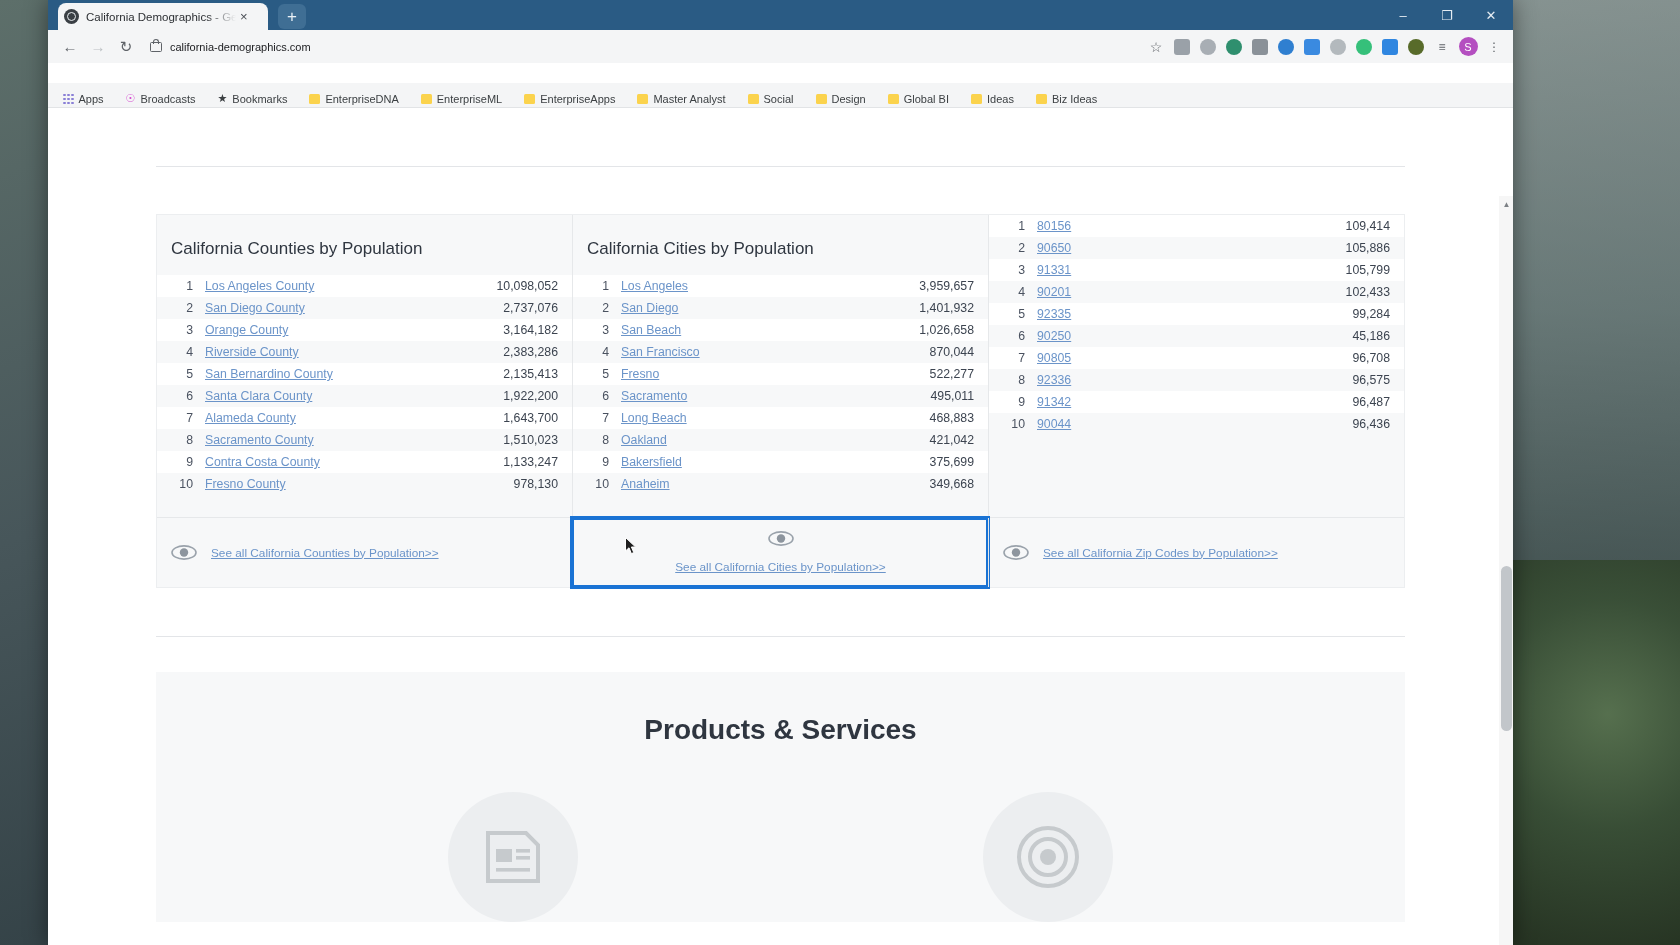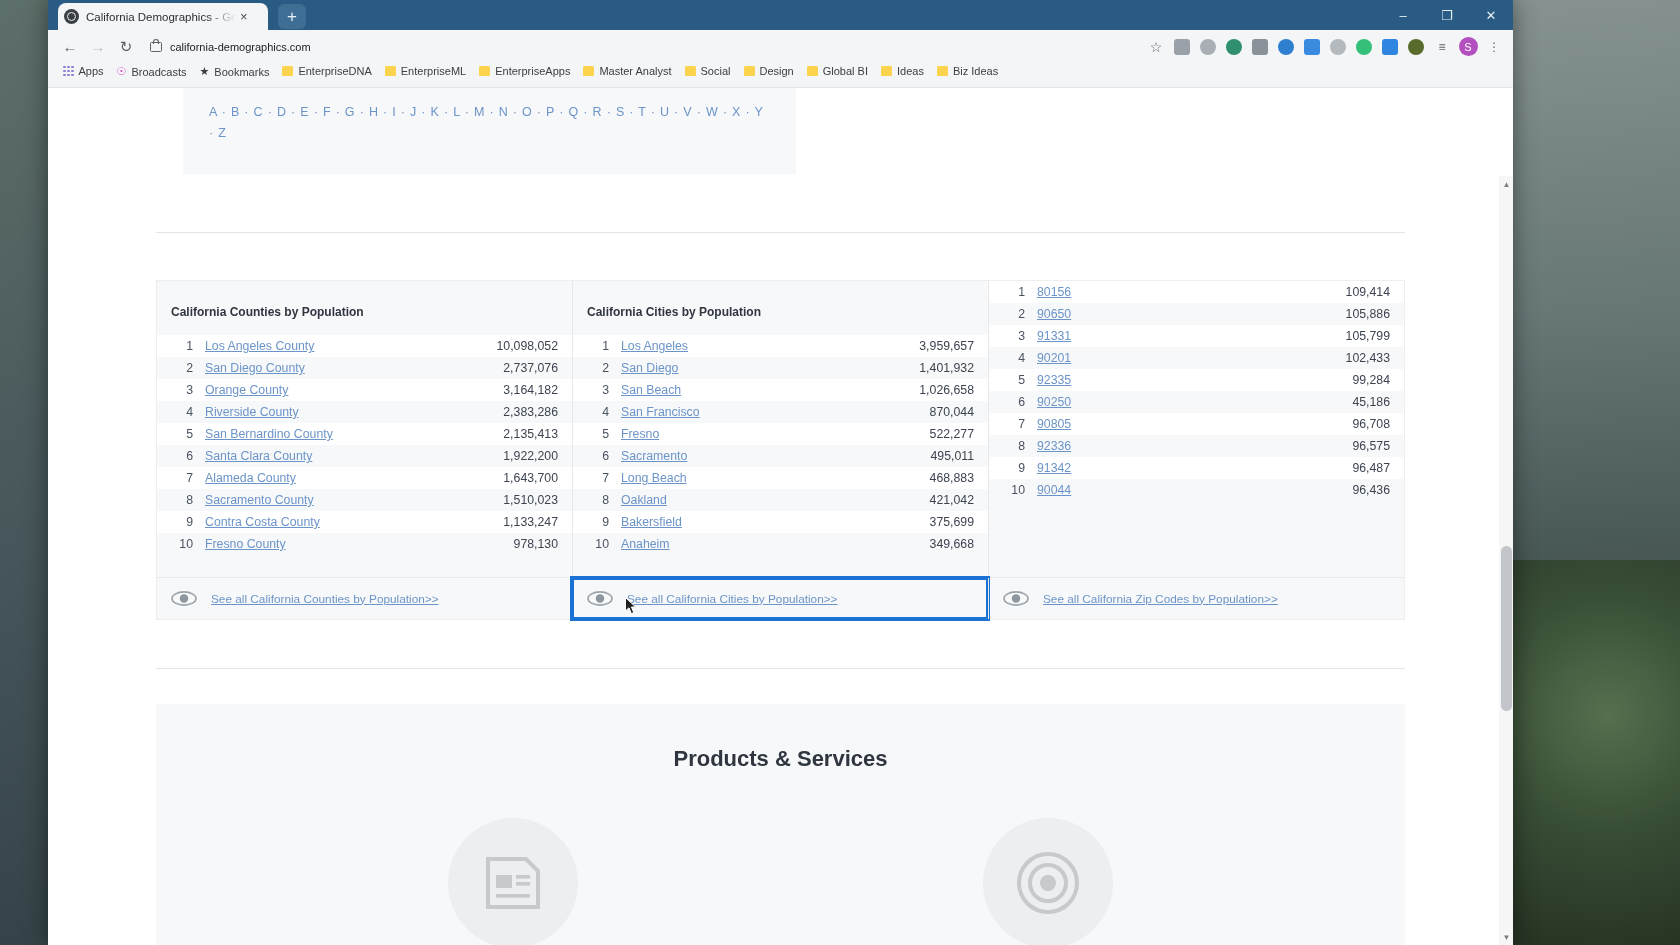--- a/index.html
+++ b/index.html
@@ -58,62 +58,62 @@
     border:1.4px solid #5f6368;border-bottom:none;border-radius:3px 3px 0 0;box-sizing:border-box;}
   .ticons{display:flex;align-items:center;gap:4px;flex:0 0 auto;}
   .ticon{width:22px;height:22px;display:flex;align-items:center;justify-content:center;
     cursor:pointer;font-size:12px;color:#5f6368;}
   .ext{width:16px;height:16px;border-radius:3px;}
   .avatar{width:19px;height:19px;border-radius:50%;background:#b44fc0;color:#fff;font-size:11px;
     display:flex;align-items:center;justify-content:center;}
 
   
   .bookmarks{height:25px;background:#f4f5f6;border-bottom:1px solid #e2e4e6;display:flex;
-    align-items:flex-start;padding:0 10px;box-sizing:border-box;gap:3px;}
+    align-items:flex-end;padding:0 10px;box-sizing:border-box;gap:12px;margin-top:20px;}
   .bm{display:flex;align-items:center;gap:5px;padding:2px 5px;border-radius:4px;cursor:pointer;
     font-size:11px;color:#3c4043;white-space:nowrap;}
   .folder{width:11px;height:10px;background:#fbd34d;border-radius:1.5px;flex:0 0 auto;}
   .gridicon{display:grid;grid-template-columns:repeat(3,2.5px);grid-template-rows:repeat(3,2.5px);
     gap:1.5px;flex:0 0 auto;}
   .gridicon i{background:#8a7fd6;border-radius:50%;display:block;width:2.5px;height:2.5px;}
   .star{color:#3c4043;font-size:11px;}
 
   
   .page{position:relative;height:857px;background:#ffffff;overflow:hidden;}
   .content{position:relative;width:1465px;}
   .alphabox{margin:0 0 0 135px;width:613px;background:#f7f8f9;padding:14px 26px 30px 26px;
     box-sizing:border-box;}
   .alpha{font-size:12.5px;color:#6b94c9;letter-spacing:.3px;line-height:21px;word-spacing:1px;}
   .hr{height:1px;background:#e3e5e8;margin:58px 108px 0 108px;}
 
   .panel{margin:47px 108px 0 108px;background:#f7f8f9;border:1px solid #eceef0;box-sizing:border-box;}
   .cols{display:flex;align-items:stretch;}
   .col{flex:1 1 0;min-width:0;box-sizing:border-box;padding:0;}
   .col + .col{border-left:1px solid #e6e8ea;}
-  .coltitle{font-size:12px;font-weight:bold;color:#2f3640;padding:24px 14px 16px 14px;}
+  .coltitle{font-size:17px;font-weight:normal;color:#2f3640;padding:24px 14px 16px 14px;}
   table{width:100%;border-collapse:collapse;}
   tbody tr:nth-child(odd){background:#ffffff;}
   tbody tr:nth-child(even){background:#f7f8f9;}
   td{font-size:12.3px;color:#3c4450;padding:4px 0;height:13px;}
   td.rank{width:36px;text-align:right;padding-right:12px;color:#4a5260;}
   td.name a{color:#6b94c9;text-decoration:underline;cursor:pointer;}
   td.val{text-align:right;padding-right:14px;color:#3c4450;white-space:nowrap;}
   .colpad{height:22px;background:#f7f8f9;}
   .footrow{display:flex;border-top:1px solid #e6e8ea;background:#f7f8f9;}
   .fcell{flex:1 1 0;min-width:0;display:flex;align-items:center;gap:14px;padding:13px 14px;
     box-sizing:border-box;position:relative;}
   .fcell + .fcell{border-left:1px solid #e6e8ea;}
   .fcell a{font-size:11.8px;color:#6b94c9;text-decoration:underline;cursor:pointer;}
   .eye{width:26px;height:15px;flex:0 0 auto;}
-  .focusbox{outline:4px solid #1a73d4;outline-offset:-2px;}
+  .focusbox{outline:4px solid #1a73d4;outline-offset:-2px;flex-direction:column;}
   .cursor{position:absolute;left:52px;top:19px;width:13px;height:18px;pointer-events:none;}
 
   .hr2{height:1px;background:#e3e5e8;margin:48px 108px 0 108px;}
   .products{margin:35px 108px 0 108px;background:#f7f8f9;padding:42px 0 0 0;text-align:center;}
-  .ptitle{font-size:22px;font-weight:bold;color:#2f3640;}
+  .ptitle{font-size:28px;font-weight:bold;color:#2f3640;}
   .picons{display:flex;justify-content:space-around;align-items:flex-start;margin-top:46px;
     padding:0 90px;}
   .circle{width:130px;height:130px;border-radius:50%;background:#eceef0;display:flex;
     align-items:center;justify-content:center;}
 
   
   .vbar{position:absolute;right:0;top:88px;width:14px;bottom:0;background:#f6f6f6;}
   .vthumb{position:absolute;right:1px;top:370px;width:11px;height:165px;background:#c2c6ca;
     border-radius:6px;cursor:pointer;}
   .vup,.vdn{position:absolute;right:1px;width:11px;height:12px;color:#7c8085;font-size:8px;
@@ -249,23 +249,20 @@
       </div>
     <div class="bm">
         <span class="folder"></span>
         <span>Biz Ideas</span>
       </div>
   </div>
 
   <div class="page">
     <div class="content">
 
-      <div class="alphabox">
-        <div class="alpha">A · B · C · D · E · F · G · H · I · J · K · L · M · N · O · P · Q · R · S · T · U · V · W · X · Y · Z</div>
-      </div>
 
       <div class="hr"></div>
 
       <div class="panel">
         <div class="cols">
 
           <div class="col">
             <div class="coltitle">California Counties by Population</div>
             <table>
                 <tbody id="tb-0">

